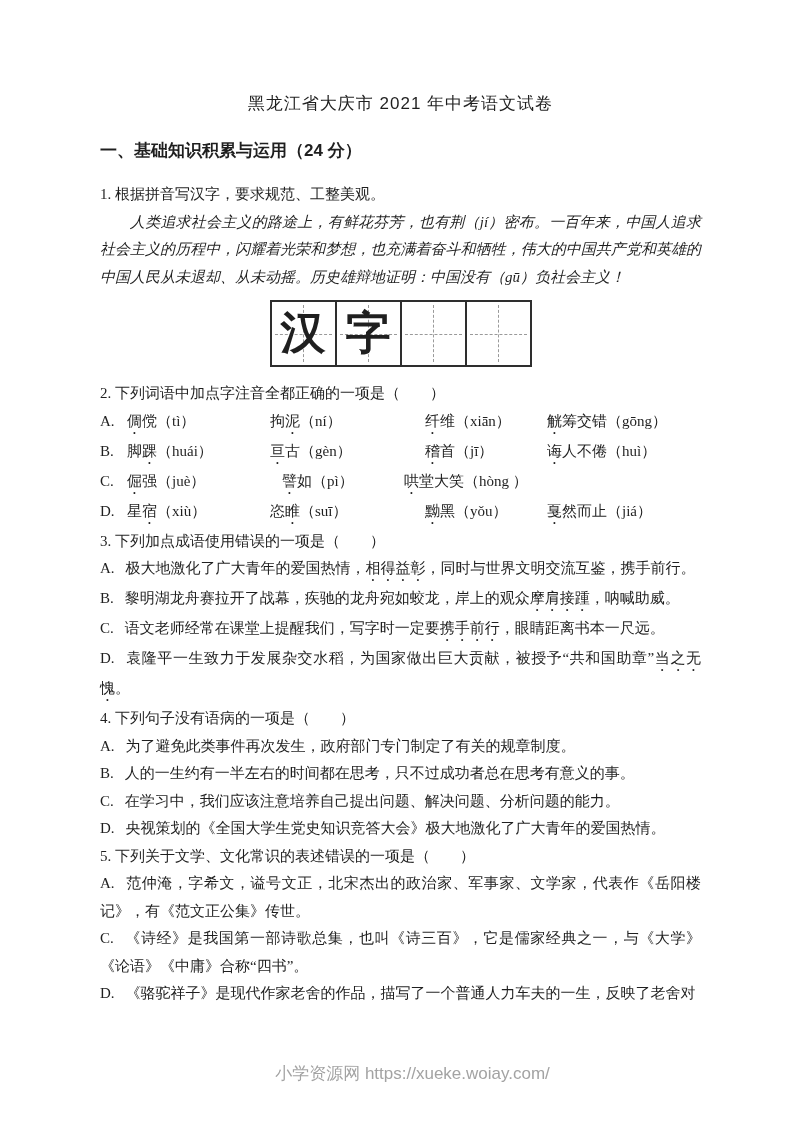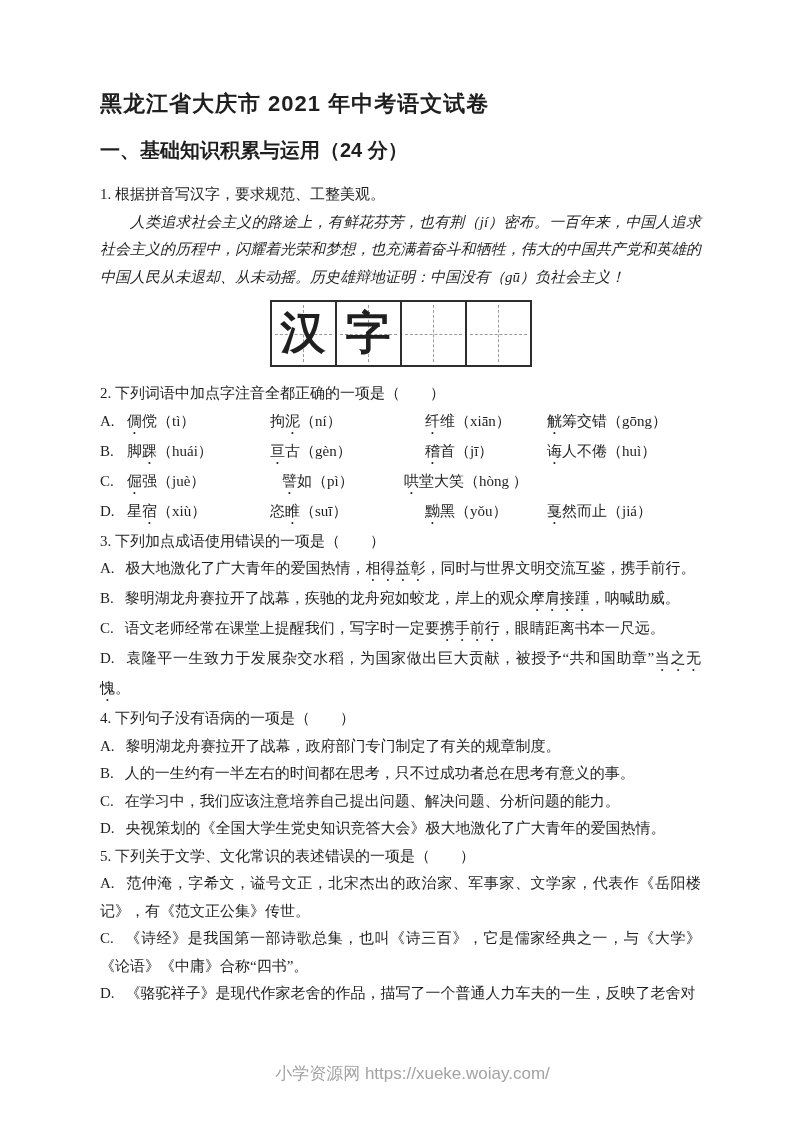--- a/index.html
+++ b/index.html
@@ -6,26 +6,26 @@
   html,body { background:#fff; }
   body { width:793px; height:1122px; position:relative; overflow:hidden; }
   .page {
     position:absolute; inset:0;
     padding:90px 92px 0 100px;
     font-family:"Liberation Serif", serif;
     font-size:15px; color:#1f1f1f;
   }
   .title {
     font-family:"Liberation Sans", sans-serif;
-    font-size:22px; font-weight:bold; text-align:left;
+    font-size:17px; font-weight:normal; text-align:center;
     line-height:28px; letter-spacing:1px;
   }
   .section {
     font-family:"Liberation Sans", sans-serif;
-    font-size:20px; font-weight:bold;
+    font-size:17px; font-weight:bold;
     margin-top:19px; line-height:27px;
   }
   .stem { line-height:27.5px; }
   .stem-first { margin-top:17px; }
   .passage {
     font-style:italic; text-indent:2em; text-align:justify;
     line-height:27.5px;
   }
   .hzgrid { display:flex; width:max-content; margin:9px auto 13px; }
   .cell {
@@ -113,21 +113,21 @@
     <span class="term t4"><span></span><span class="dotted">戛</span><span>然而止（jiá）</span></span>
   </div>
 
   <p class="stem">3. 下列加点成语使用错误的一项是（　　）</p>
   <p class="opt"><span class="olabel2">A.</span><span>极大地激化了广大青年的爱国热情，</span><span class="dotted">相得益彰</span><span>，同时与世界文明交流互鉴，携手前行。</span></p>
   <p class="opt"><span class="olabel2">B.</span><span>黎明湖龙舟赛拉开了战幕，疾驰的龙舟宛如蛟龙，岸上的观众</span><span class="dotted">摩肩接踵</span><span>，呐喊助威。</span></p>
   <p class="opt"><span class="olabel2">C.</span><span>语文老师经常在课堂上提醒我们，写字时一定要</span><span class="dotted">携手前行</span><span>，眼睛距离书本一尺远。</span></p>
   <p class="opt"><span class="olabel2">D.</span><span>袁隆平一生致力于发展杂交水稻，为国家做出巨大贡献，被授予“共和国助章”</span><span class="dotted">当之无愧</span><span>。</span></p>
 
   <p class="stem">4. 下列句子没有语病的一项是（　　）</p>
-  <p class="opt"><span class="olabel2">A.</span><span>黎明湖龙舟赛拉开了战幕，政府部门专门制定了有关的规章制度。</span></p>
+  <p class="opt"><span class="olabel2">A.</span><span>为了避免此类事件再次发生，政府部门专门制定了有关的规章制度。</span></p>
   <p class="opt"><span class="olabel2">B.</span><span>人的一生约有一半左右的时间都在思考，只不过成功者总在思考有意义的事。</span></p>
   <p class="opt"><span class="olabel2">C.</span><span>在学习中，我们应该注意培养自己提出问题、解决问题、分析问题的能力。</span></p>
   <p class="opt"><span class="olabel2">D.</span><span>央视策划的《全国大学生党史知识竞答大会》极大地激化了广大青年的爱国热情。</span></p>
 
   <p class="stem">5. 下列关于文学、文化常识的表述错误的一项是（　　）</p>
   <p class="opt"><span class="olabel2">A.</span><span>范仲淹，字希文，谥号文正，北宋杰出的政治家、军事家、文学家，代表作《岳阳楼记》，有《范文正公集》传世。</span></p>
   <p class="opt"><span class="olabel2">C.</span><span>《诗经》是我国第一部诗歌总集，也叫《诗三百》，它是儒家经典之一，与《大学》《论语》《中庸》合称“四书”。</span></p>
   <p class="opt"><span class="olabel2">D.</span><span>《骆驼祥子》是现代作家老舍的作品，描写了一个普通人力车夫的一生，反映了老舍对</span></p>
 
   <div class="footer"><span>小学资源网 https://xueke.woiay.com/</span></div>

